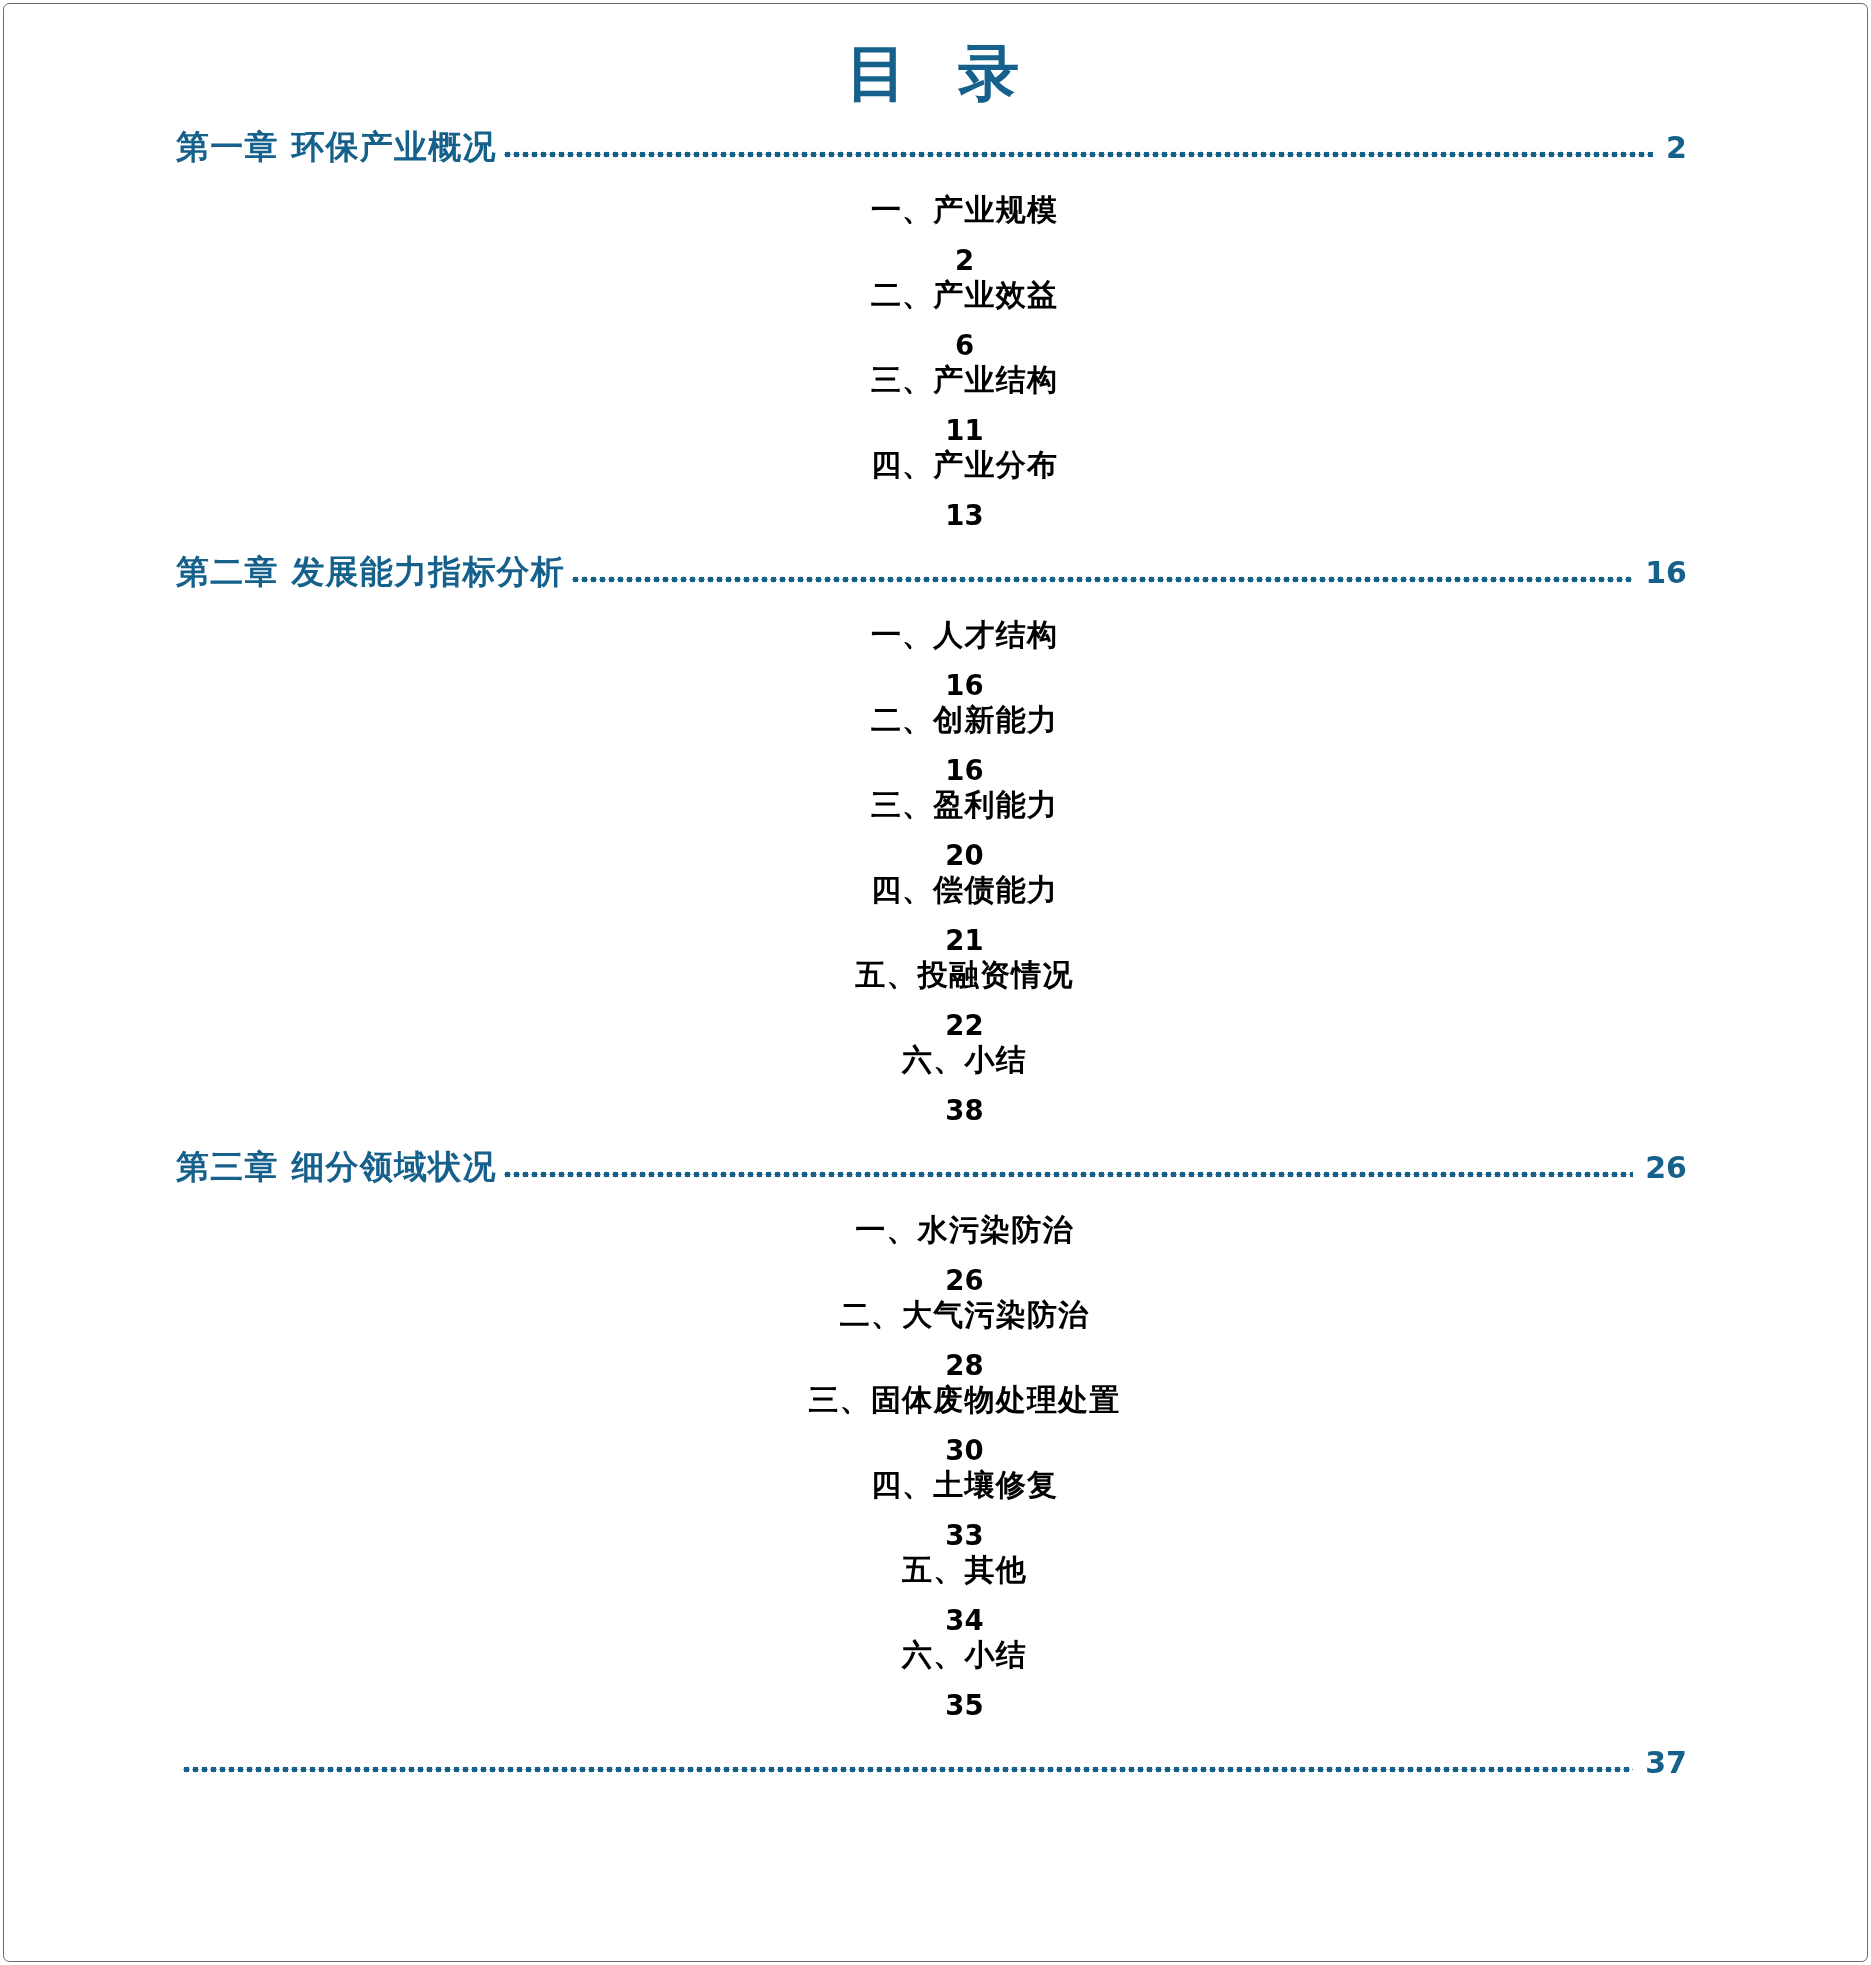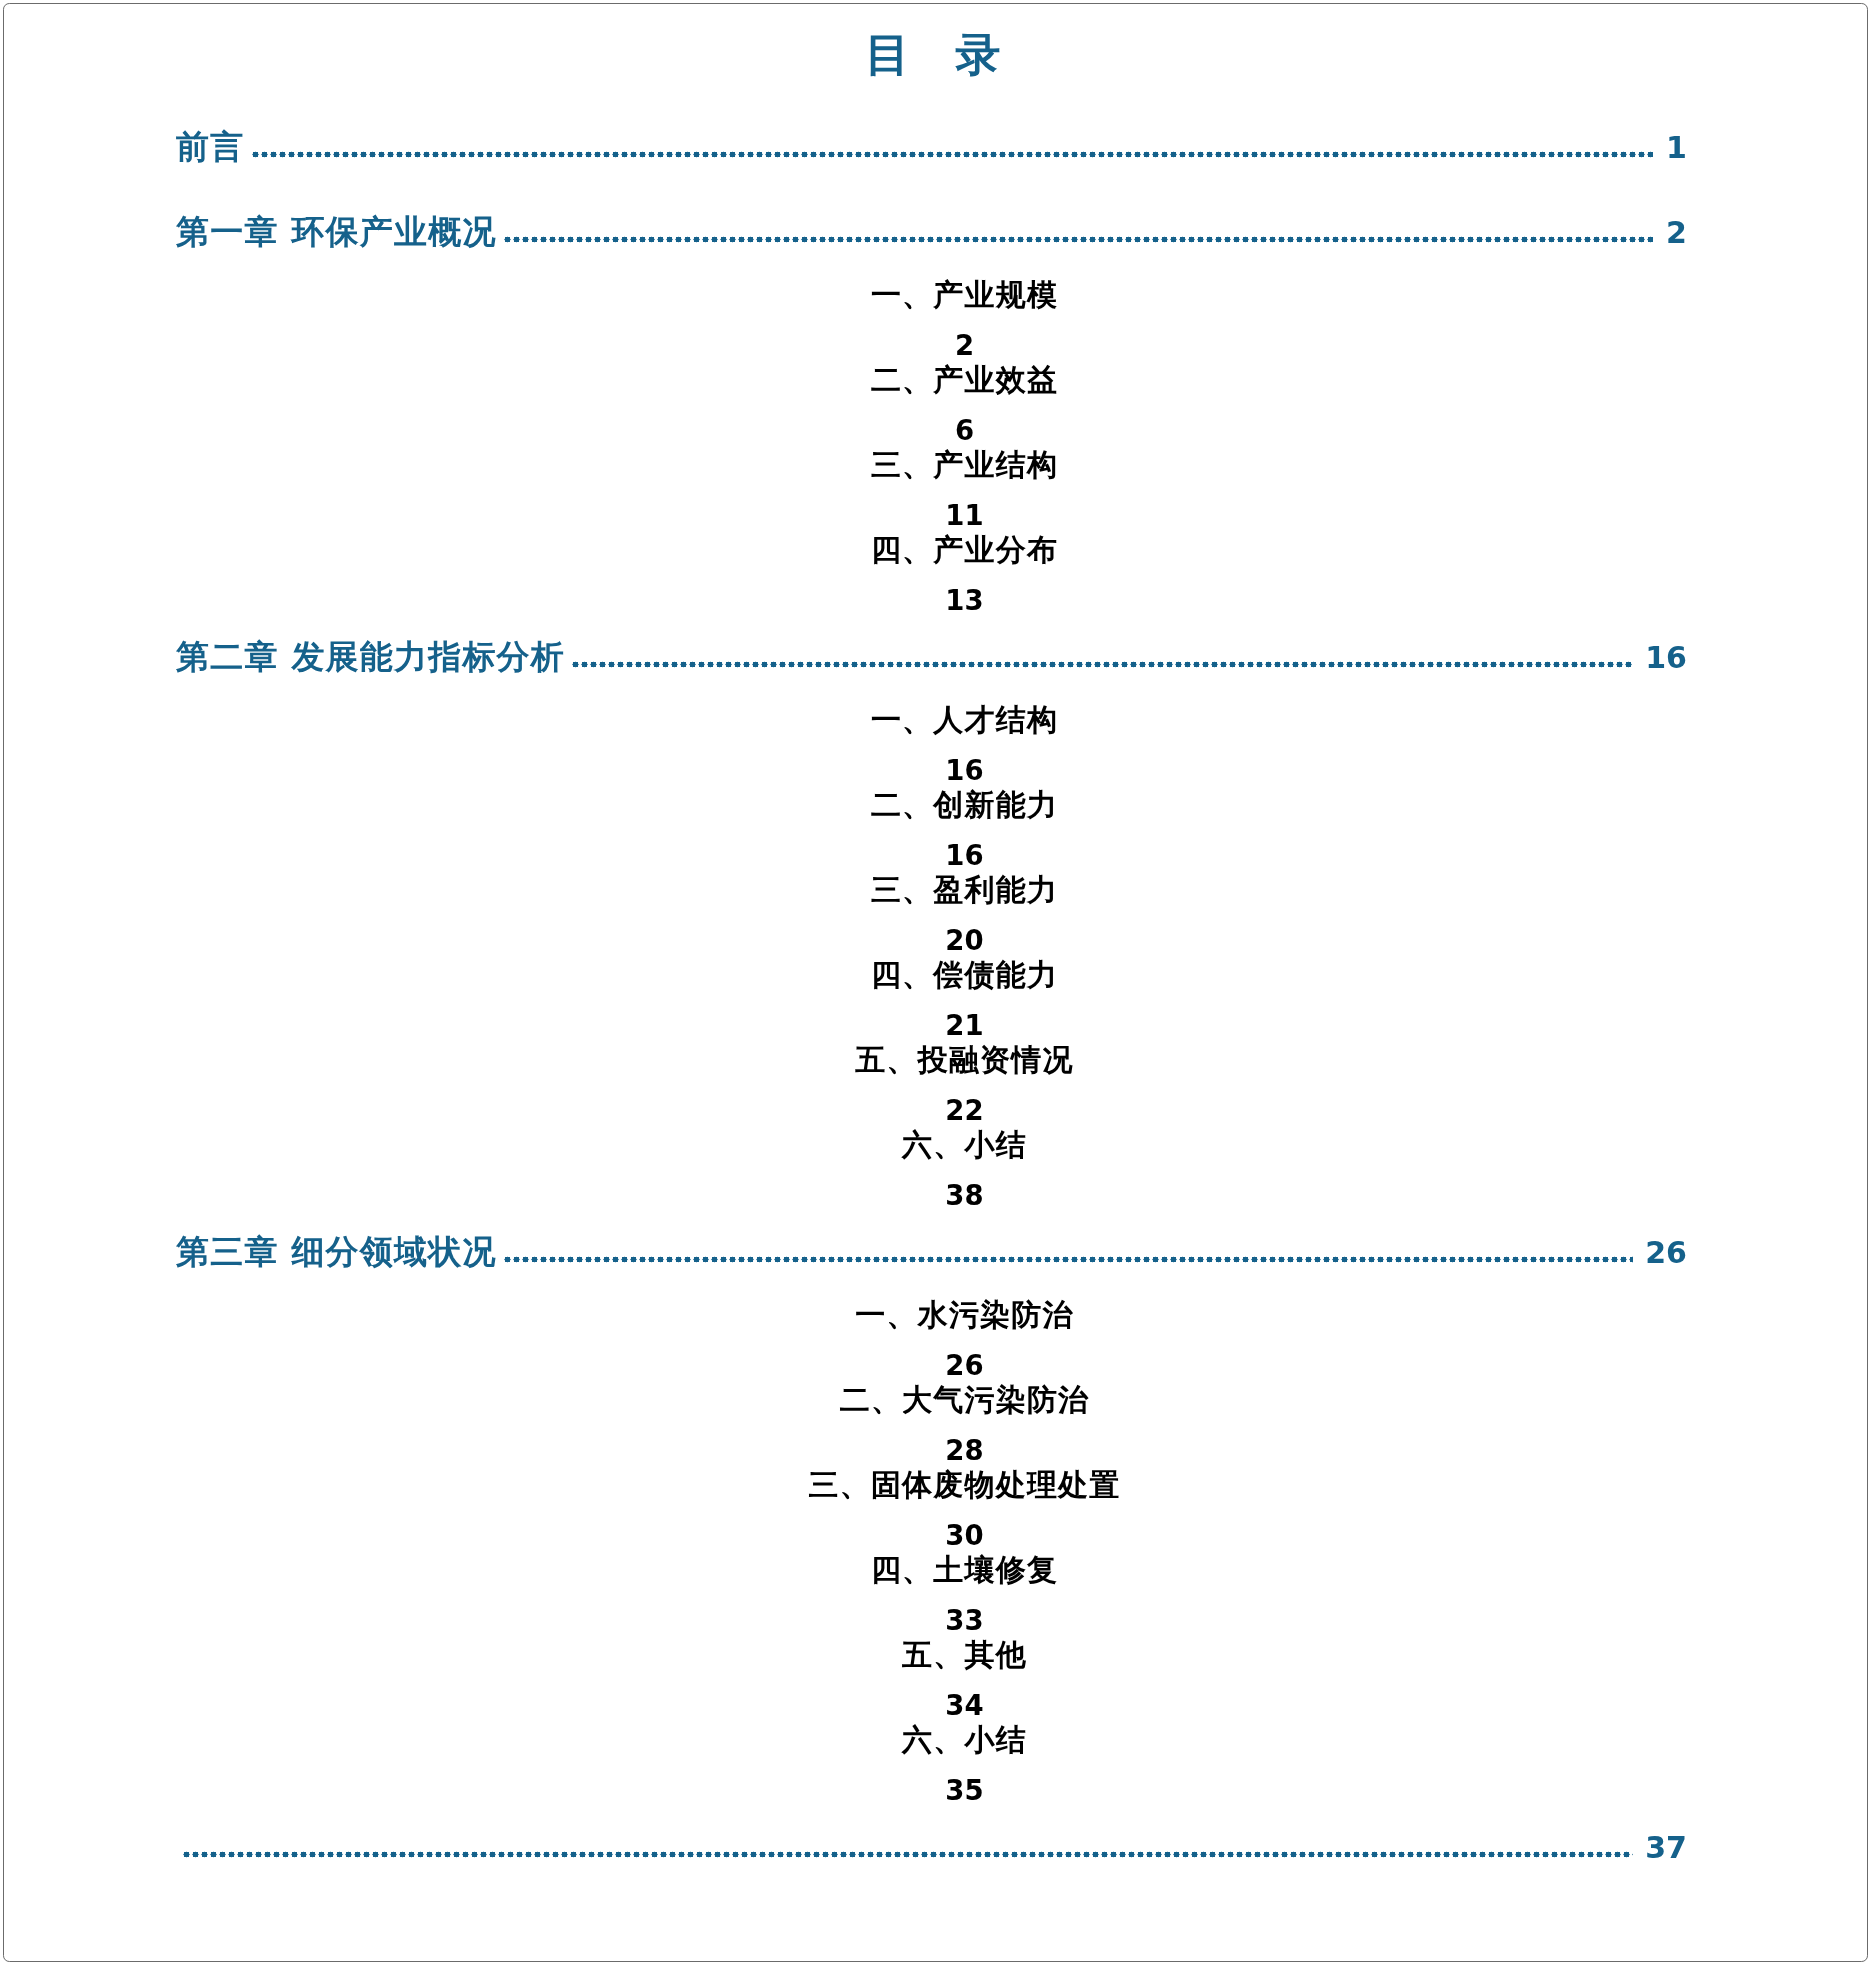--- a/index.html
+++ b/index.html
@@ -17,26 +17,26 @@
     position: absolute;
     inset: 3.1px;
     background: #ffffff;
     border: 1.2px solid var(--border);
     border-radius: 6.3px;
     overflow: hidden;
   }
 
   .title {
     position: absolute;
-    top: 28px;
+    top: 38px;
     left: 0;
     right: 0;
     margin: 0;
     text-align: center;
-    font-size: 45px;
+    font-size: 61px;
     line-height: 1.0;
     font-weight: bold;
     color: var(--blue);
     letter-spacing: 5.5px;
     word-spacing: 19px;
   }
 
   .toc {
     position: absolute;
     top: 101px;
@@ -82,25 +82,20 @@
     white-space: nowrap;
   }
   .row.chapter .num { font-size: 30px; }
 </style>
 </head>
 <body>
 
 <main class="page">
   <h1 class="title">目 录</h1>
   <nav class="toc" id="toc-list">
-      <div class="row chapter">
-    <span class="label">前言</span>
-    <span class="leader"></span>
-    <span class="num">1</span>
-  </div>
       <div class="row chapter">
     <span class="label">第一章 环保产业概况</span>
     <span class="leader"></span>
     <span class="num">2</span>
   </div>
       <div class="row item">
     <span class="label">一、产业规模</span>
     <span class="leader"></span>
     <span class="num">2</span>
   </div>

